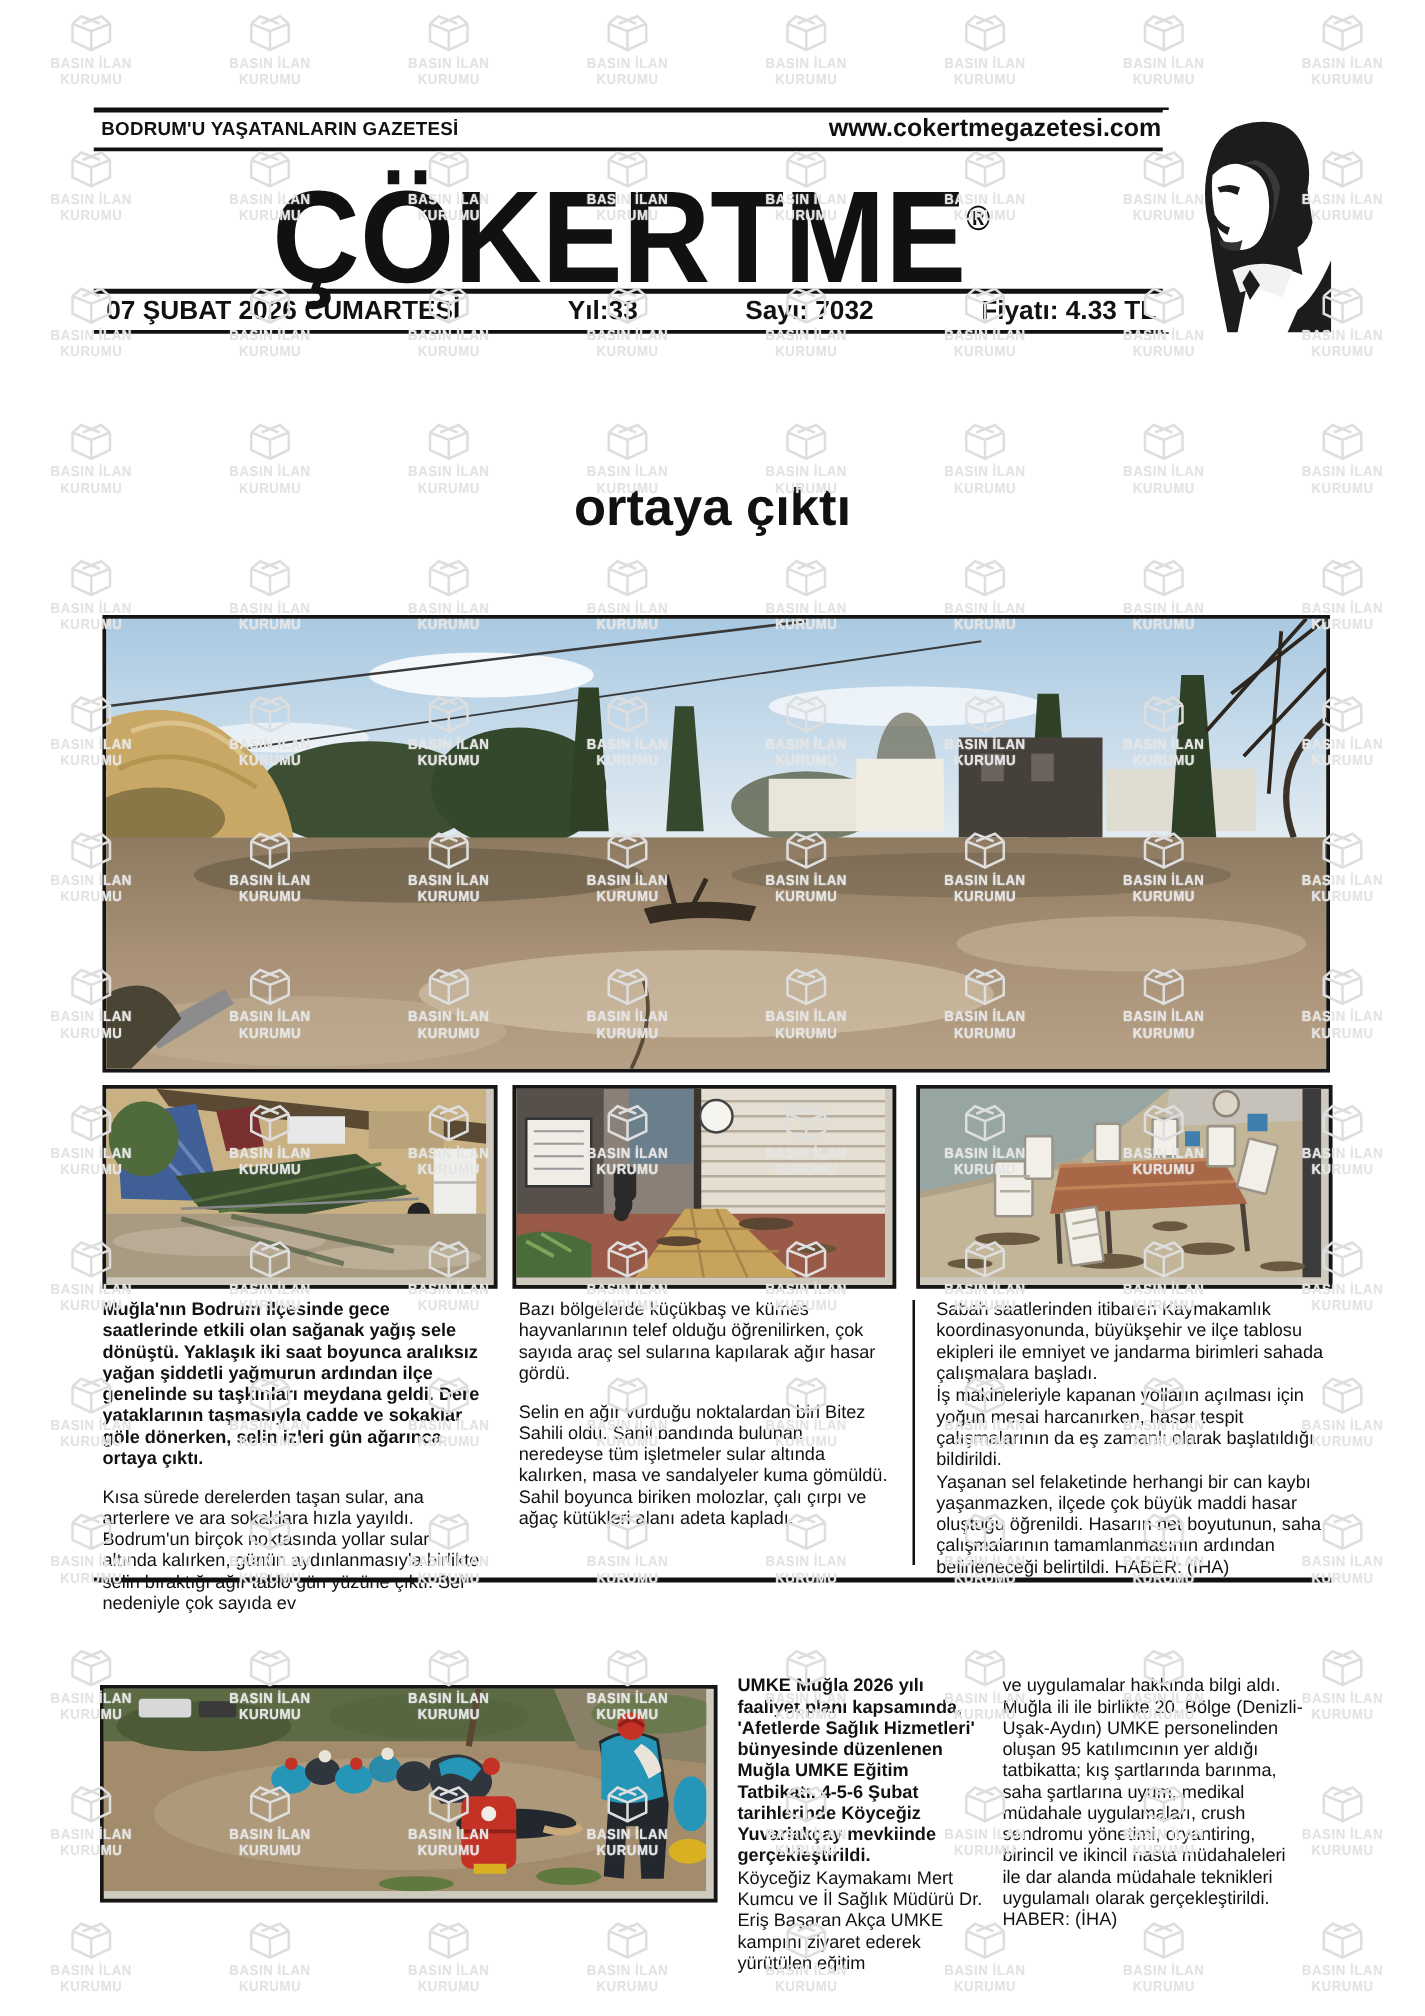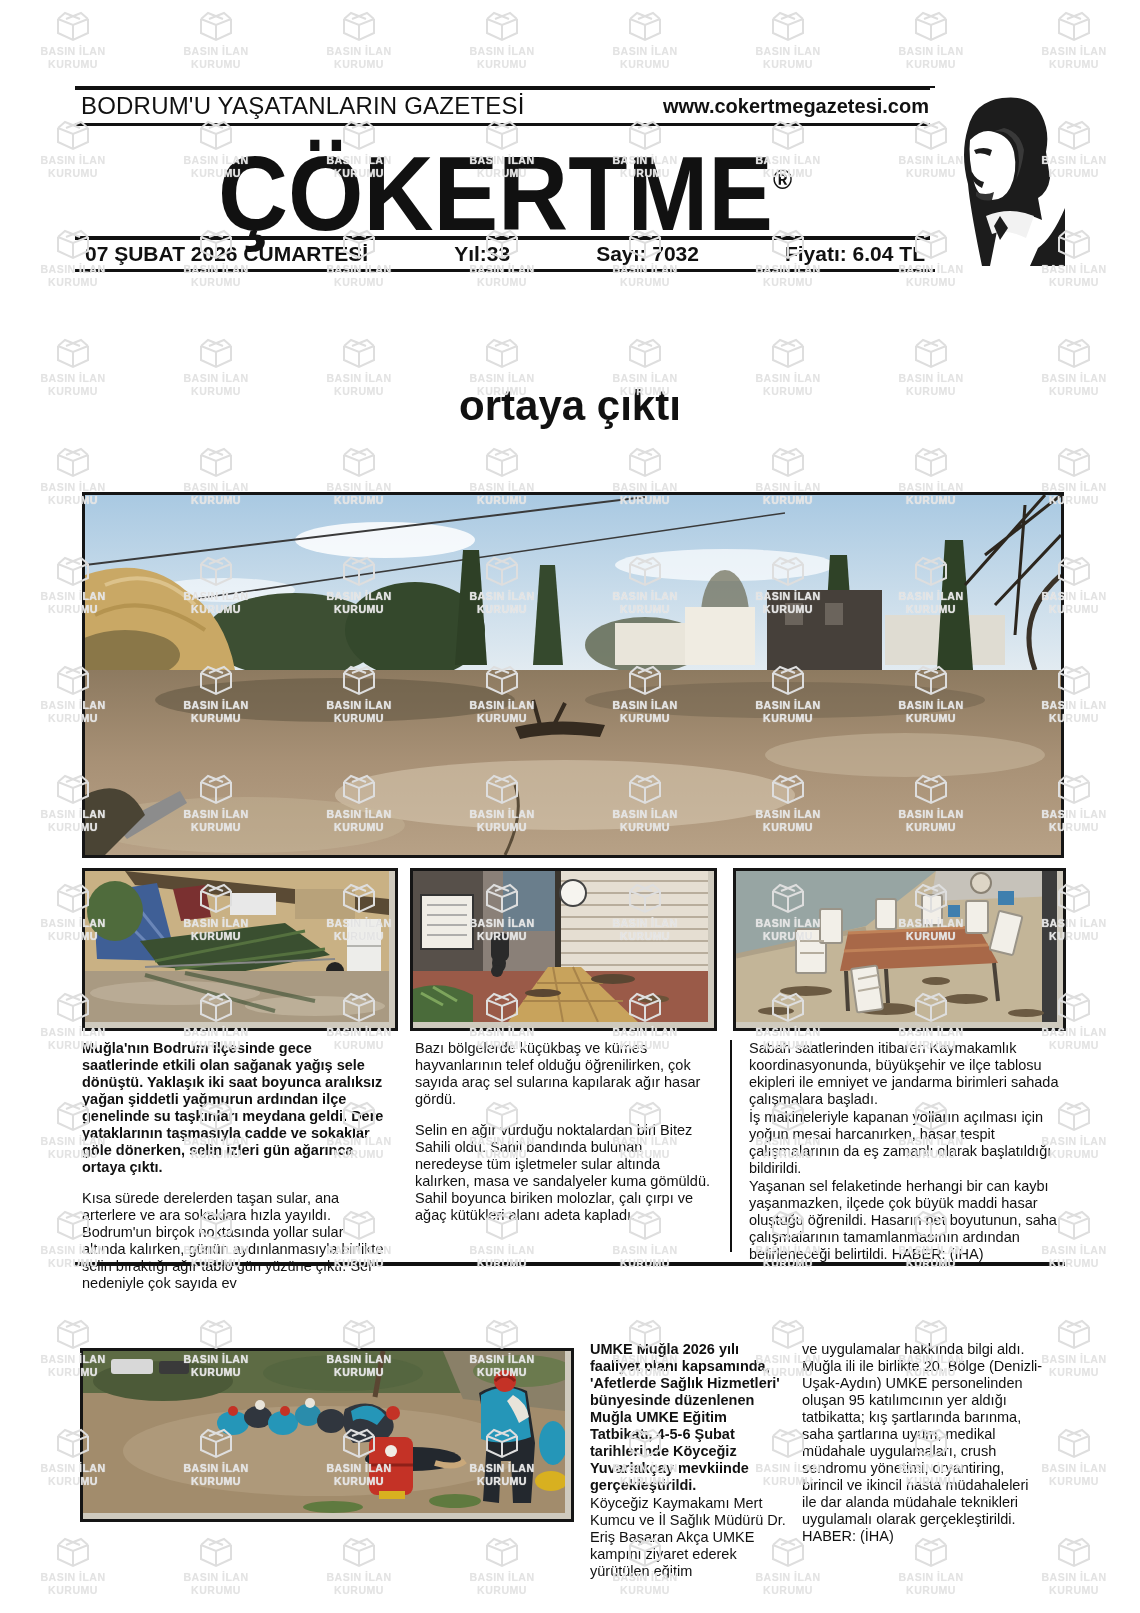--- a/index.html
+++ b/index.html
@@ -8,21 +8,21 @@
   
   .wm-layer{position:absolute;inset:0;z-index:30;pointer-events:none;}
   .wm{position:absolute;width:130px;text-align:center;}
   .wm svg{display:block;margin:0 auto 1px auto;}
   .wm-t{font-size:11.5px;font-weight:bold;color:#e3e3e3;line-height:13px;
         letter-spacing:.5px;transform:scaleX(.92);text-shadow:0 0 1px #f4f4f4;}
   
   .header{position:absolute;left:75px;top:86px;width:860px;z-index:2;}
   .tagline-row{display:flex;justify-content:space-between;align-items:center;
                border-top:4px solid #111;border-bottom:3px solid #111;padding:2px 6px 3px 6px;}
-  .tagline{font-size:24px;font-weight:normal;letter-spacing:.2px;}
+  .tagline{font-size:15px;font-weight:bold;letter-spacing:.2px;}
   .website{font-size:20px;font-weight:bold;}
   .masthead{text-align:center;padding:2px 0 0 0;height:108px;}
   .masthead-inner{display:inline-block;transform:scaleY(1.08);transform-origin:center;
                   font-size:97px;font-weight:bold;letter-spacing:0px;line-height:104px;}
   .regmark{font-size:26px;vertical-align:38px;font-weight:bold;}
   .date-bar{display:flex;justify-content:space-between;align-items:center;
             border-top:4px solid #111;border-bottom:3px solid #111;
             padding:2px 10px 3px 10px;font-size:21px;font-weight:bold;}
   .portrait{position:absolute;left:930px;top:88px;width:135px;height:178px;z-index:3;}
   
@@ -66,21 +66,21 @@
       <span class="tagline">BODRUM'U YAŞATANLARIN GAZETESİ</span>
       <span class="website">www.cokertmegazetesi.com</span>
     </div>
     <div class="masthead">
       <span class="masthead-inner"><span>ÇÖKERTME</span><span class="regmark">®</span></span>
     </div>
     <div class="date-bar">
       <span>07 ŞUBAT 2026 CUMARTESİ</span>
       <span>Yıl:33</span>
       <span>Sayı: 7032</span>
-      <span>Fiyatı: 6.04 TL</span>
+      <span>Fiyatı: 4.33 TL</span>
     </div>
   </div>
 
   <div class="portrait">
     <svg width="135" height="178" viewBox="0 0 135 178">
       <rect width="135" height="178" fill="#ffffff"></rect>
       <path d="M38 40 Q44 14 72 10 Q102 6 112 28 Q120 44 116 64 L120 90 Q118 104 108 110 L112 132 Q90 122 70 128 L60 178 L135 178 L135 120 Q122 150 108 160 L100 178 L52 178 Q40 120 38 96 Q30 66 38 40 Z" fill="#1c1c1c"></path>
       <path d="M40 52 Q52 40 64 44 Q80 48 84 64 Q88 84 80 100 Q74 112 62 112 Q48 110 44 94 Q38 70 40 52 Z" fill="#ffffff"></path>
       <path d="M44 62 Q54 58 62 62 L60 68 Q52 64 46 66 Z" fill="#1c1c1c"></path>
       <path d="M42 84 Q46 92 54 94 L52 100 Q44 96 42 90 Z" fill="#1c1c1c"></path>

